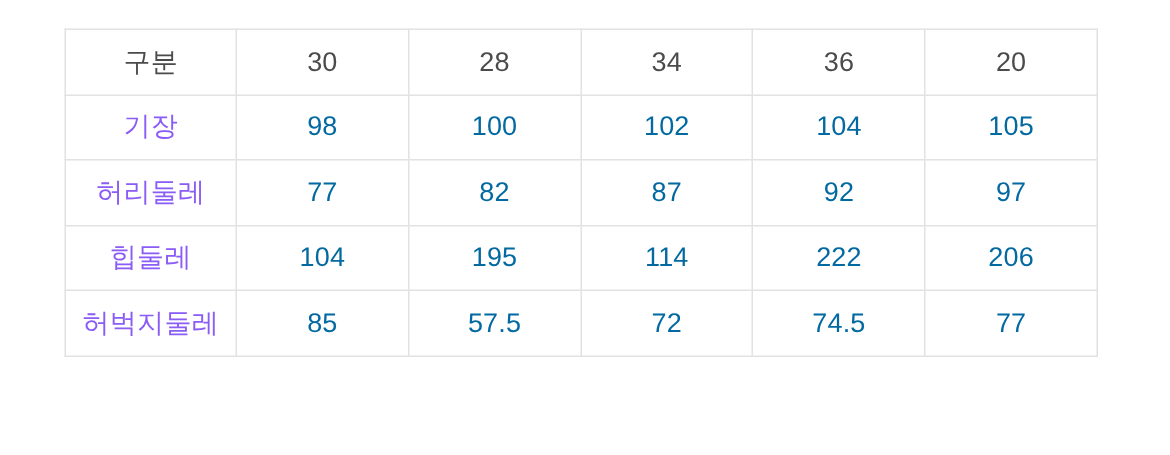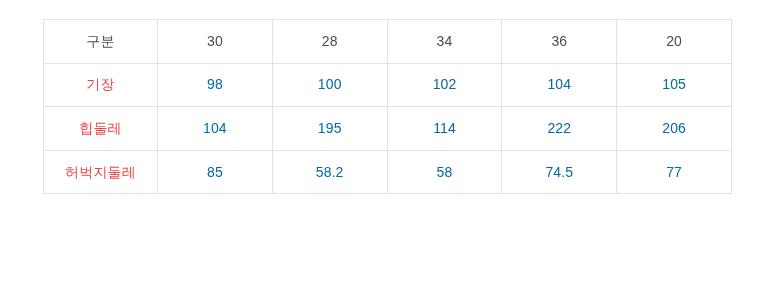--- a/index.html
+++ b/index.html
@@ -32,28 +32,28 @@
   table.size-table col.c-label { width: 114px; }
   table.size-table col.c-val   { width: 114.8px; }
 
   table.size-table td {
     border: 1px solid #e2e2e2;
     height: 42.6px;
     padding: 0 4px;
     text-align: center;
     vertical-align: middle;
     color: #4b4b4b;
-    font-size: 14px;
+    font-size: 18px;
     line-height: 1.2;
     font-weight: 400;
     white-space: nowrap;
   }
 
   table.size-table td.label-cell {
-    color: #ef4444;
+    color: #8b5cf6;
     letter-spacing: 0.2px;
   }
 
   table.size-table td.value-cell {
     color: #0369a1;
     letter-spacing: 0.1px;
   }
 
   table.size-table tr.header-row td {
     color: #4b4b4b;
@@ -85,34 +85,42 @@
 
       <tr>
         <td class="label-cell">기장</td>
         <td class="value-cell">98</td>
         <td class="value-cell">100</td>
         <td class="value-cell">102</td>
         <td class="value-cell">104</td>
         <td class="value-cell">105</td>
       </tr>
 
+      <tr>
+        <td class="label-cell">허리둘레</td>
+        <td class="value-cell">77</td>
+        <td class="value-cell">82</td>
+        <td class="value-cell">87</td>
+        <td class="value-cell">92</td>
+        <td class="value-cell">97</td>
+      </tr>
 
       <tr>
         <td class="label-cell">힙둘레</td>
         <td class="value-cell">104</td>
         <td class="value-cell">195</td>
         <td class="value-cell">114</td>
         <td class="value-cell">222</td>
         <td class="value-cell">206</td>
       </tr>
 
       <tr>
         <td class="label-cell">허벅지둘레</td>
         <td class="value-cell">85</td>
-        <td class="value-cell">58.2</td>
-        <td class="value-cell">58</td>
+        <td class="value-cell">57.5</td>
+        <td class="value-cell">72</td>
         <td class="value-cell">74.5</td>
         <td class="value-cell">77</td>
       </tr>
 
     </tbody>
   </table>
 </div>
 
 </body></html>

